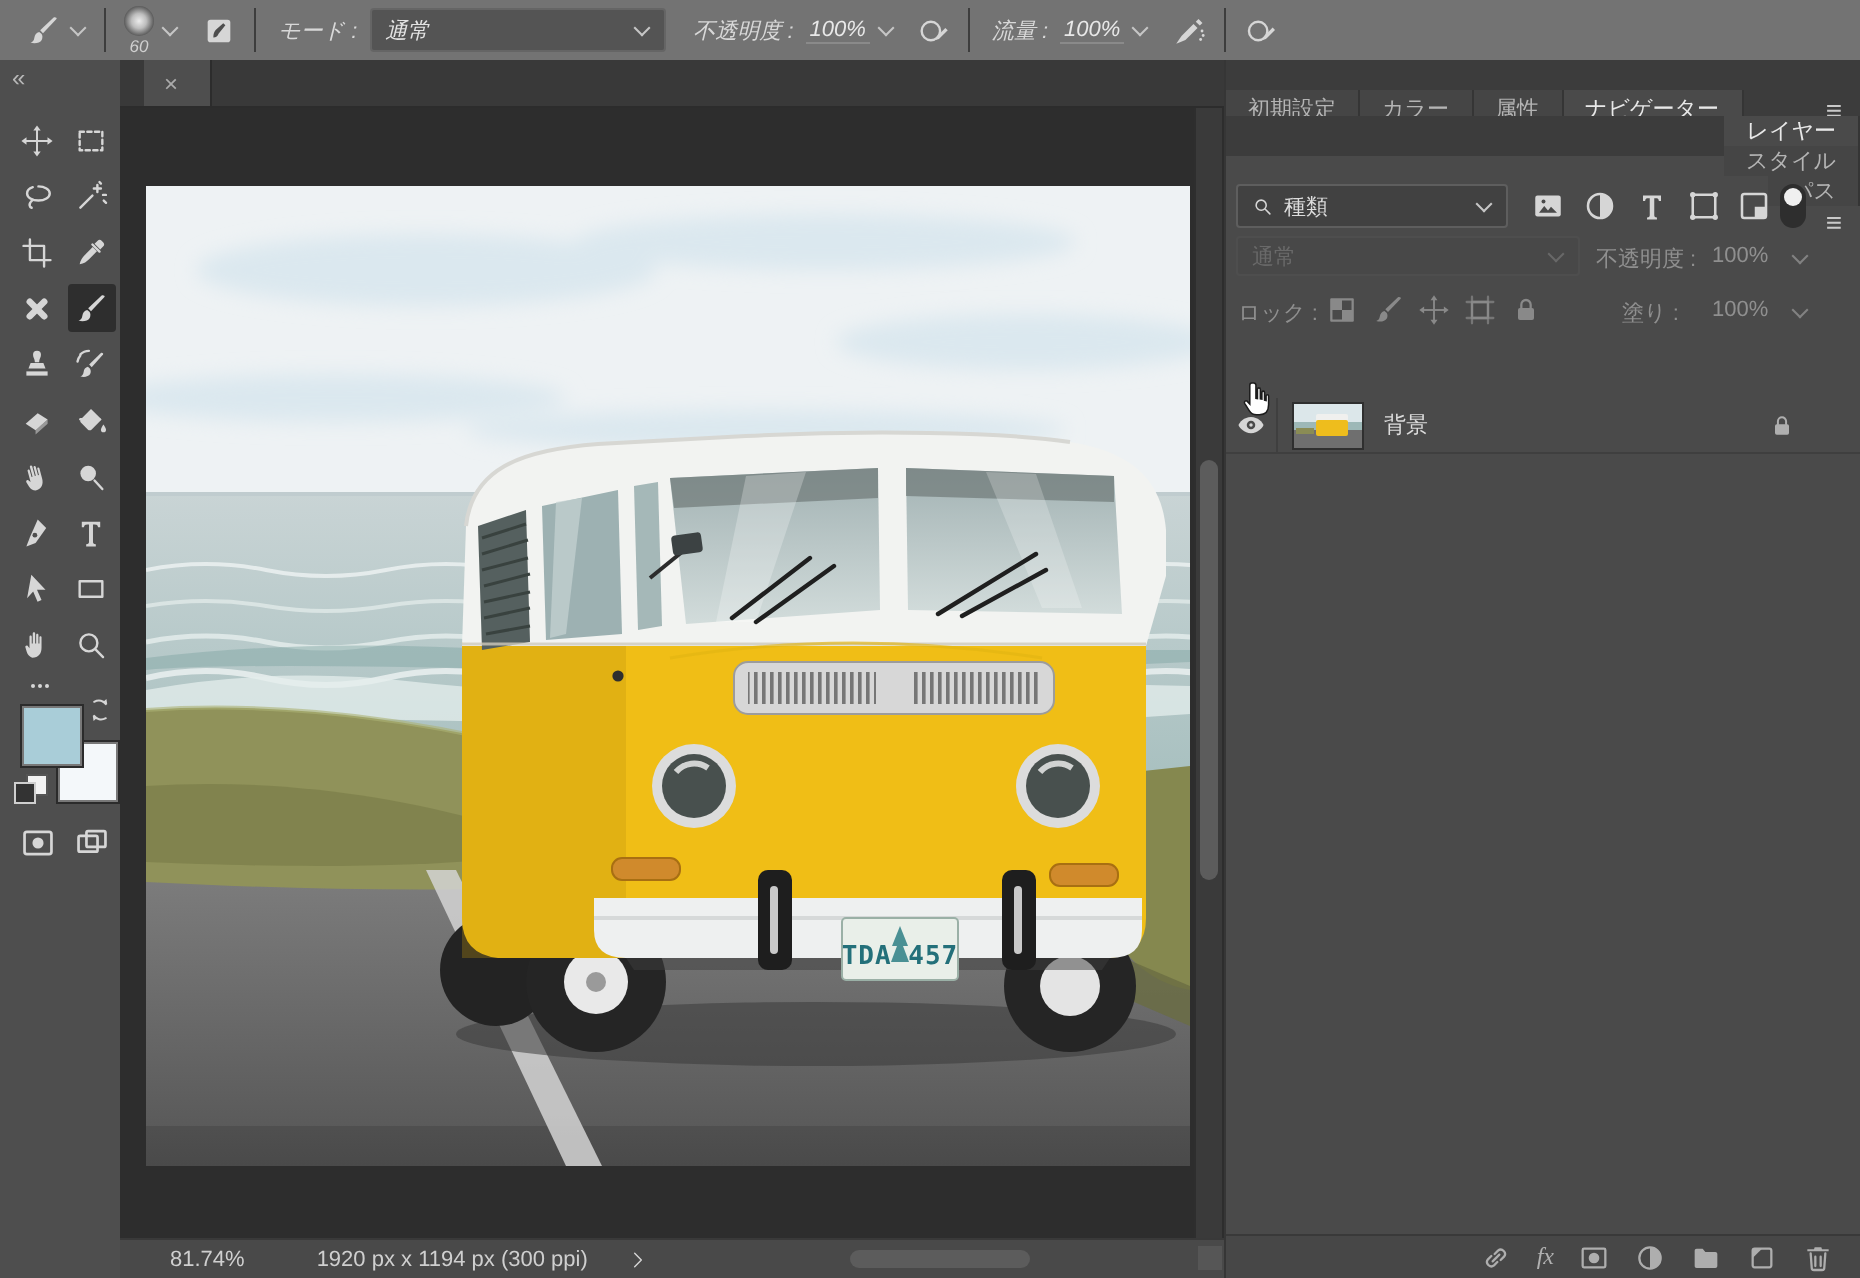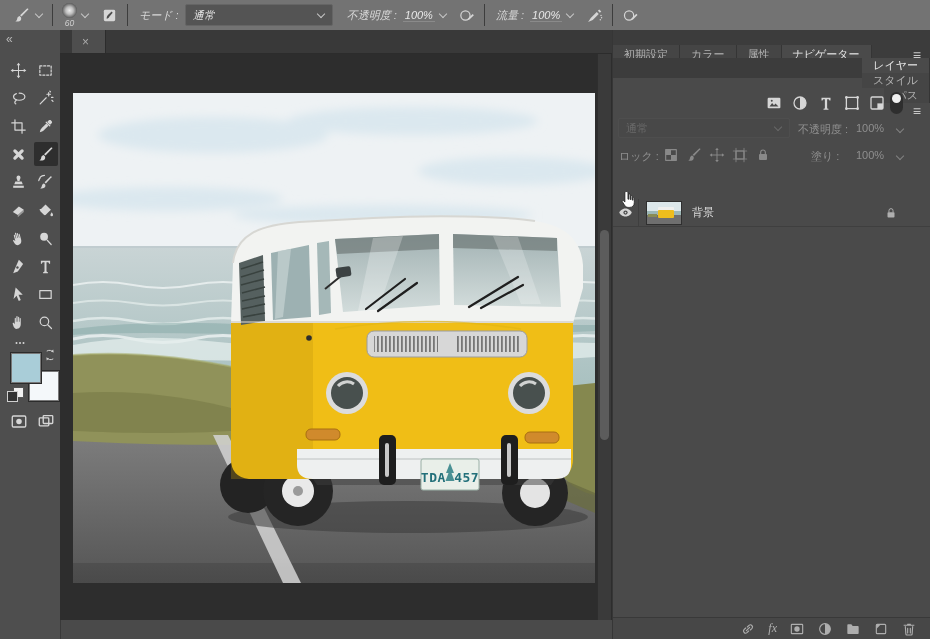--- a/index.html
+++ b/index.html
@@ -497,20 +497,31 @@
 
         <rect x="348" y="366" width="58" height="31" rx="2" fill="#e9efe9" stroke="#9ab0a6"></rect>
         <path d="M377 370l4 10h-2.5l3 8h-9l3-8H373z" fill="#2e7f85" opacity=".85"></path>
         <text x="377" y="389" text-anchor="middle" font-size="13" font-weight="bold" font-family="'DejaVu Sans Mono',monospace" fill="#23707a" letter-spacing="0.5">TDA 457</text>
       </svg>
       <div class="vtrack">
         <div class="vthumb"></div>
       </div>
     </div>
 
+    <div id="status-bar">
+      <span class="st-zoom">81.74%</span>
+      <span class="st-dims">1920 px x 1194 px (300 ppi)</span>
+      <span class="icon st-chev">
+          <svg viewBox="0 0 24 24">
+            <path class="s" stroke-width="2.4" d="M8 4l8 8-8 8"></path>
+          </svg>
+        </span>
+      <div class="hthumb"></div>
+      <div class="st-corner"></div>
+    </div>
   </div>
 
   <div id="right-panel">
     <div class="ptabbar" style="top:0;height:34px;">
       <div class="ptab">
           <span>初期設定</span>
         </div>
       <div class="ptab">
           <span>カラー</span>
         </div>
@@ -529,20 +540,30 @@
       <div class="ptab">
           <span>スタイル</span>
         </div>
       <div class="ptab">
           <span>パス</span>
         </div>
       <span class="pmenu">≡</span>
     </div>
 
     <div class="abs" style="left:0;top:62px;width:100%;height:24px;">
+      <div class="searchbox">
+        <span class="icon" style="width:11px;height:11px;">
+            <svg viewBox="0 0 24 24">
+              <circle class="s" cx="10" cy="10" r="5.5"></circle>
+              <path class="s" d="M14.5 14.5l5 5"></path>
+            </svg>
+          </span>
+        <span>種類</span>
+        <span class="chev"></span>
+      </div>
       <span class="icon ficon" style="left:152px;">
           <svg viewBox="0 0 24 24">
             <rect class="f" x="3.5" y="5" width="17" height="14" rx="1.5"></rect>
             <path d="M6 16.5l3.5-4.5 2.5 3 2-2.5 4 4z" fill="#4a4a4a"></path>
             <circle cx="9" cy="9" r="1.3" fill="#4a4a4a"></circle>
           </svg>
         </span>
       <span class="icon ficon" style="left:178px;">
           <svg viewBox="0 0 24 24">
             <circle class="s" cx="12" cy="12" r="8"></circle>

